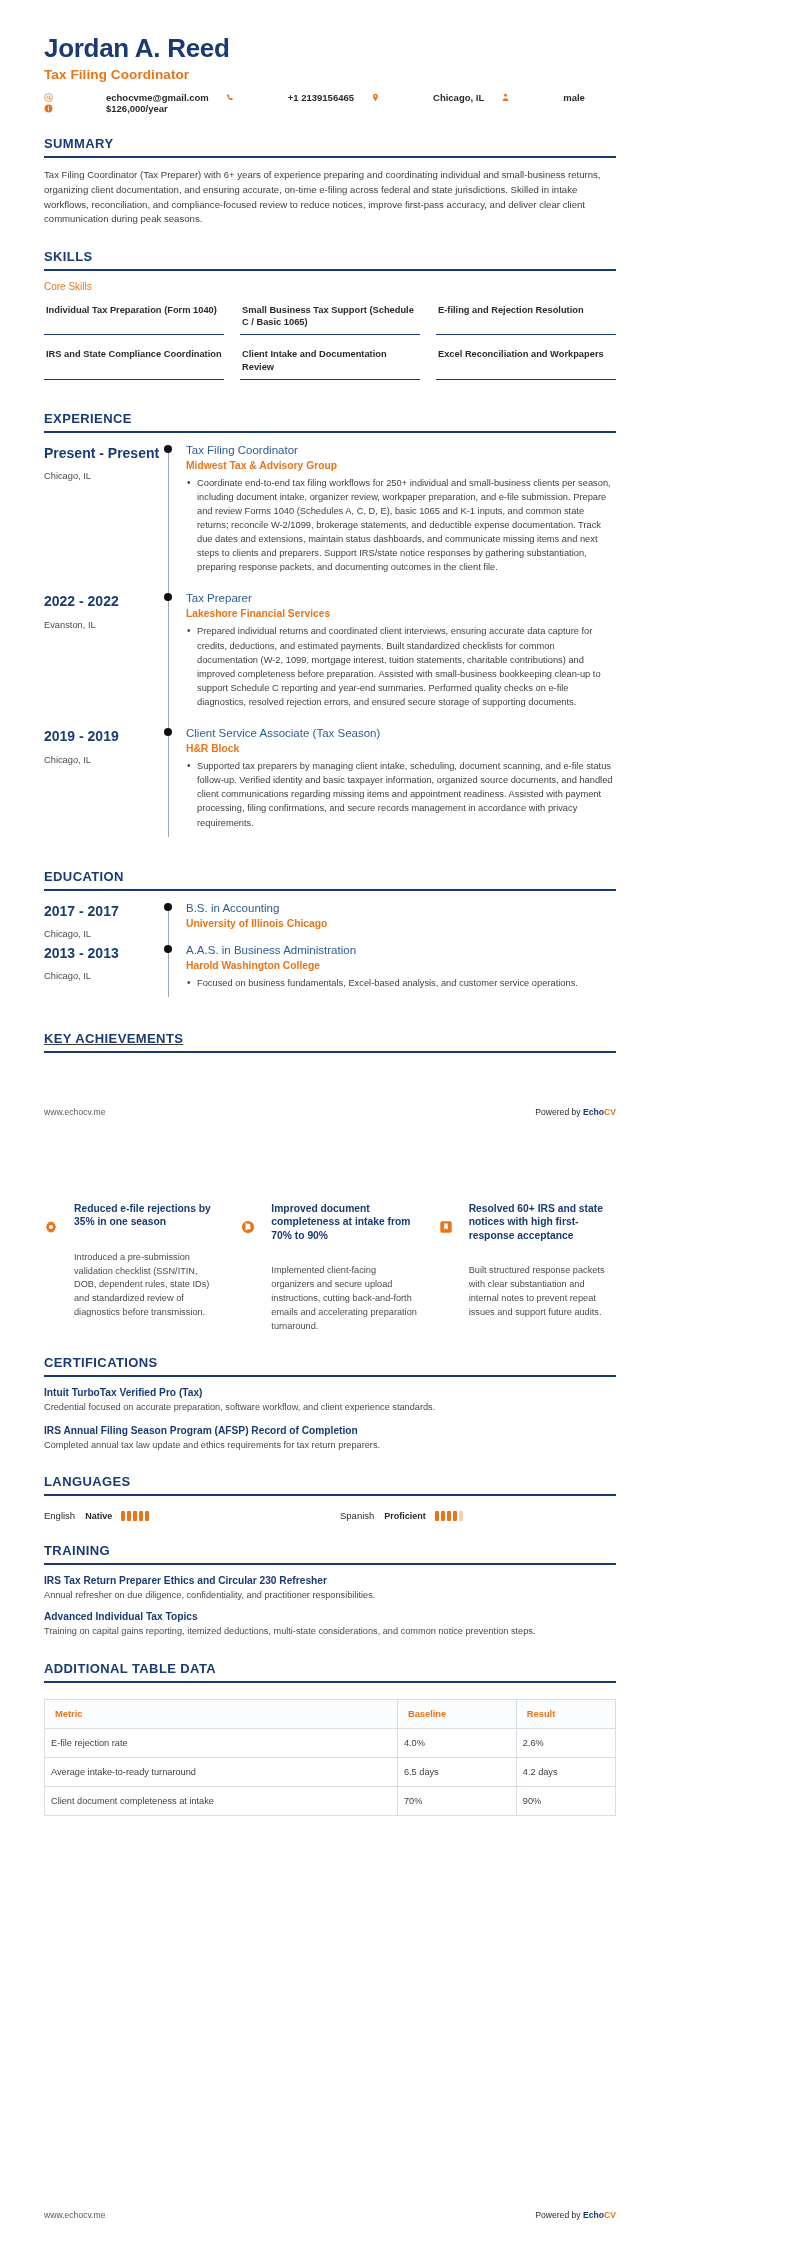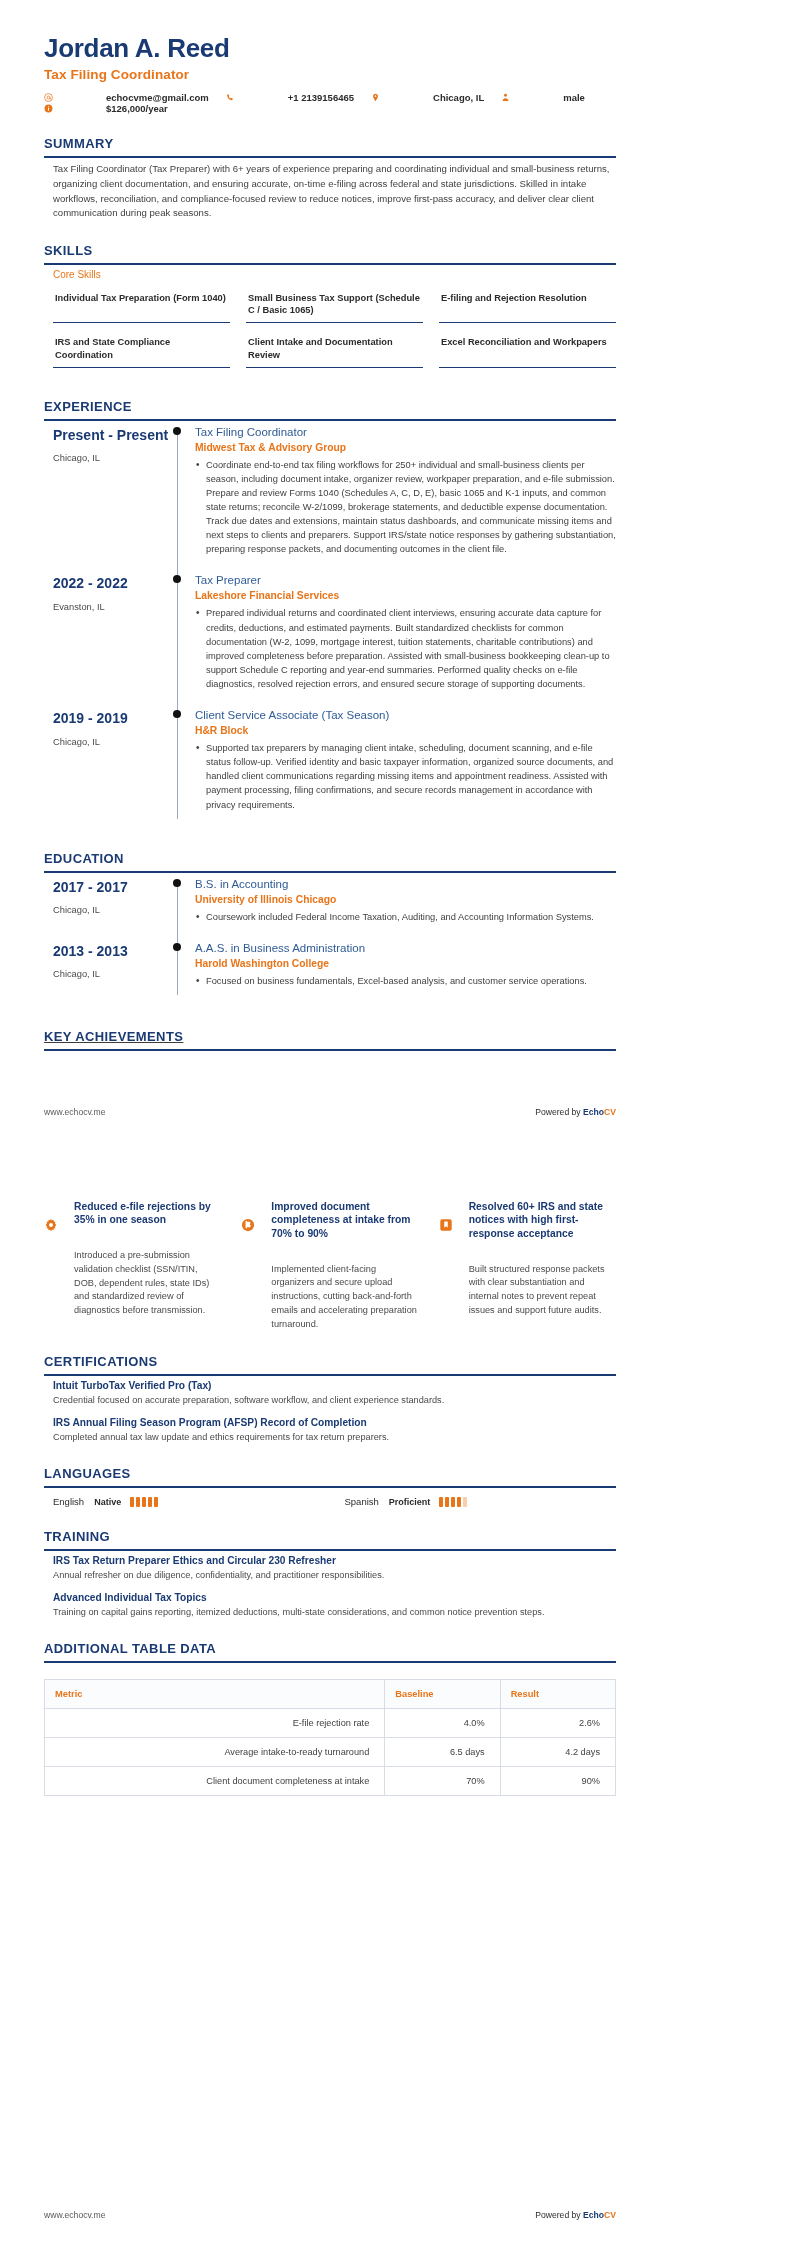--- a/index.html
+++ b/index.html
@@ -65,21 +65,21 @@
     font-weight: bold;
     color: #1a3a73;
     letter-spacing: 0.4px;
     padding-bottom: 5px;
   }
   .section-rule {
     height: 2px;
     background: #1a3a73;
     width: 100%;
   }
-  .section-body { padding-top: 4px; margin-left: 9px; }
+  .section-body { padding-top: 10px; }
 
   
   .summary-text {
     font-size: 9.6px;
     line-height: 1.55;
     color: #3f3f3f;
   }
 
   
   .skills-group-label {
@@ -272,23 +272,22 @@
     font-size: 9.3px;
     font-weight: bold;
     color: #e8751a;
     padding: 9px 10px;
     border: 1px solid #d8dde5;
     background: #fbfcfd;
   }
   table.addl td {
     font-size: 9.2px;
     color: #3f3f3f;
-    padding: 9px 15px;
+    padding: 9px 6px;
     border: 1px solid #d8dde5;
-    text-align: right;
   }
 
   
   .footer {
     display: flex;
     justify-content: space-between;
     align-items: center;
     padding: 0 44px;
     font-size: 8.6px;
     color: #5a5a5a;
@@ -460,23 +459,20 @@
           <div class="entry-date">2017 - 2017</div>
           <div class="entry-loc">Chicago, IL</div>
         </div>
         <div class="entry-rail">
           <div class="line"></div>
               <div class="dot"></div>
         </div>
         <div class="entry-right">
           <div class="entry-role">B.S. in Accounting</div>
           <div class="entry-org">University of Illinois Chicago</div>
-          <ul class="bullets">
-            <li>Coursework included Federal Income Taxation, Auditing, and Accounting Information Systems.</li>
-          </ul>
         </div>
       </div>
 
       <div class="entry">
         <div class="entry-left">
           <div class="entry-date">2013 - 2013</div>
           <div class="entry-loc">Chicago, IL</div>
         </div>
         <div class="entry-rail">
           <div class="line"></div>

